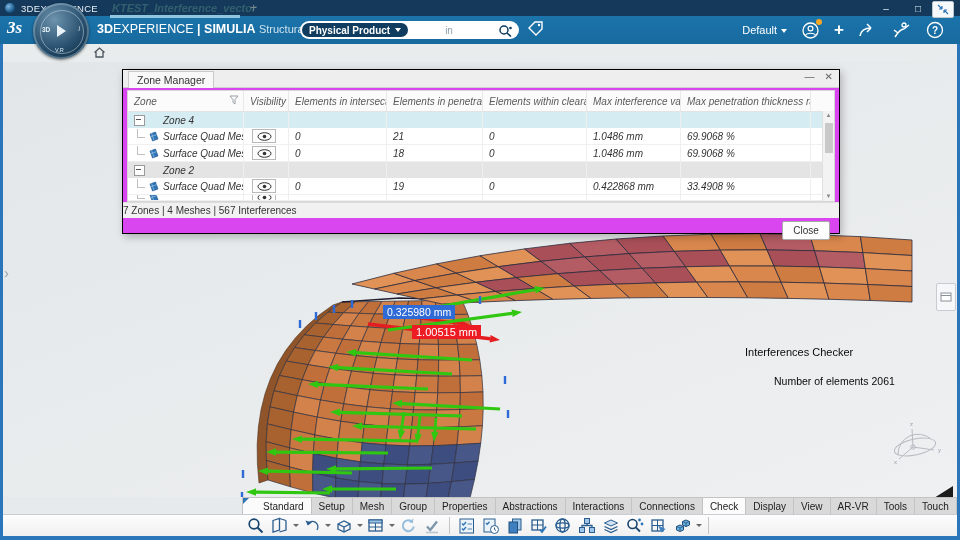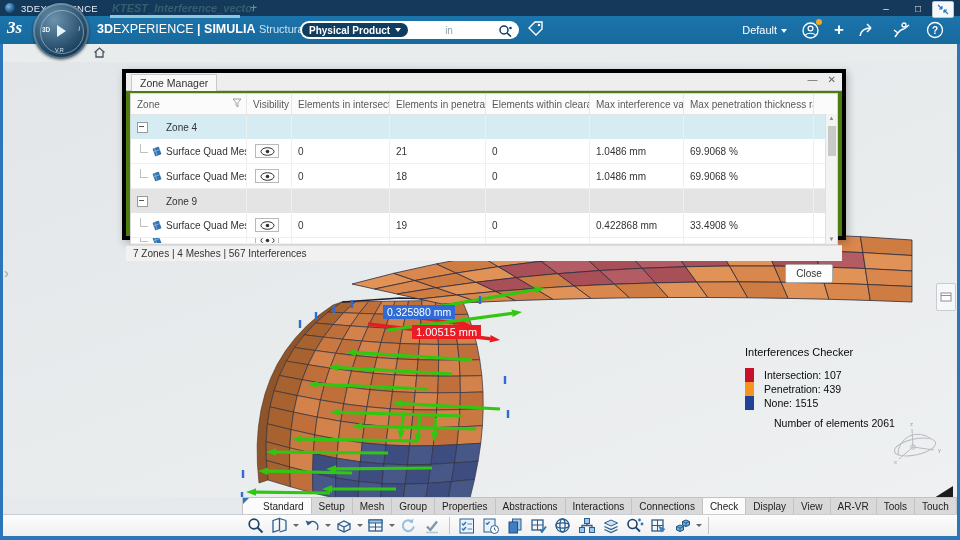--- a/index.html
+++ b/index.html
@@ -53,44 +53,44 @@
   #legend .ltitle{font-size:11px;margin-bottom:10px;}
   #legend .lrow{display:flex;}
   #legend .lbar{width:9px;display:flex;flex-direction:column;}
   #legend .lbar div{flex:1;}
   #legend .llabels{padding-left:10px;font-size:10.5px;line-height:14px;}
   #legend .lfooter{font-size:10.5px;margin-top:7px;margin-left:29px;}
   #edge-chevron{position:absolute;left:4px;top:202px;color:#9aa3aa;font-size:15px;}
   #side-btn{position:absolute;left:936px;top:221px;width:18px;height:26px;background:#f6f7f8;border:1px solid #c6ccd1;border-radius:2px;
             display:flex;align-items:center;justify-content:center;}
   
-  #zm{position:absolute;left:122px;top:69px;width:716px;height:163px;background:#4d7c0f;border:4px solid #000000;
+  #zm{position:absolute;left:122px;top:69px;width:716px;height:163px;background:#d946ef;border:1px solid #000000;
       box-shadow:2px 3px 8px rgba(0,0,0,.25);}
   #zm-titlebar{position:relative;height:17px;background:#eeeeee;border-bottom:1px solid #cfcfcf;}
   #zm-tab{position:absolute;left:5px;top:1px;height:16px;background:#f8f8f8;border:1px solid #c9c9c9;border-bottom:none;
           font-size:10.5px;color:#333;display:flex;align-items:center;padding:0 8px;}
   #zm-win{position:absolute;right:6px;top:1px;display:flex;gap:10px;color:#666;font-size:10px;}
   #zm-body{position:relative;margin:2px 4px 0 4px;background:#fff;border:1px solid #d6d6d6;}
-  #zm-grid{position:relative;}
-  .zm-row{display:grid;grid-template-columns:116px 45px 98px 96px 104px 94px 130px;height:24px;}
+  #zm-grid{position:relative;font-style:italic;}
+  .zm-row{display:grid;grid-template-columns:116px 45px 98px 96px 104px 94px 130px;height:16px;}
   .zm-hrow{height:20px;background:#fbfbfb;border-bottom:1px solid #e3e3e3;display:grid;grid-template-columns:116px 45px 98px 96px 104px 94px 130px;}
   .zm-hcell{font-size:10px;color:#5a5a5a;display:flex;align-items:center;justify-content:space-between;
             padding:0 4px 0 6px;border-right:1px solid #e8e8e8;overflow:hidden;white-space:nowrap;}
   .zm-cell{font-size:10px;color:#333;display:flex;align-items:center;padding:0 6px;border-right:1px solid #efefef;overflow:hidden;white-space:nowrap;}
   .zrow{background:#e4e4e4;}
   .zrow.selected{background:#d5ecf3;}
   .mrow{background:#fff;border-bottom:1px solid #f0f0f0;}
   .expander{width:9px;height:9px;border:1px solid #9a9a9a;background:#fff;position:relative;margin-right:8px;flex:none;}
   .expander:after{content:"";position:absolute;left:1px;top:3.5px;width:5px;height:1px;background:#555;}
   .elbow{width:7px;height:8px;border-left:1px solid #c0c0c0;border-bottom:1px solid #c0c0c0;margin:-6px 3px 0 3px;flex:none;}
   .eyebox{width:22px;height:12px;border:1px solid #b9b9b9;background:#fdfdfd;display:flex;align-items:center;justify-content:center;margin-left:2px;}
   #zm-scroll{position:absolute;right:0;top:20px;width:11px;bottom:0;background:#f3f3f3;border-left:1px solid #e0e0e0;}
   #zm-scroll .arr{position:absolute;left:0;width:11px;height:9px;color:#888;font-size:6px;text-align:center;line-height:9px;}
   #zm-thumb{position:absolute;left:1.5px;top:12px;width:8px;height:30px;background:#c9c9c9;}
-  #zm-status{height:15px;font-size:10px;color:#333;display:flex;align-items:center;padding-left:7px;border-top:1px solid #ddd;background:#f1f1f1;}
+  #zm-status{height:15px;font-size:10px;color:#333;display:flex;align-items:center;border-top:1px solid #ddd;background:#f1f1f1;}
   #zm-footer{height:24px;display:flex;justify-content:flex-end;align-items:center;padding-right:9px;}
   #zm-close{min-width:46px;height:17px;background:#fdfdfd;border:1px solid #ababab;border-radius:2px;font-size:10px;color:#333;
             display:flex;align-items:center;justify-content:center;padding:0 0;}
   
   #btabs{position:absolute;left:242px;top:497px;height:17px;display:flex;}
   .btab{position:relative;height:16px;background:#d9d9d9;border:1px solid #c3c3c3;border-left:none;font-size:10px;color:#222;
         display:flex;align-items:center;padding:0 7px;white-space:nowrap;}
   .btab:first-child{border-left:1px solid #c3c3c3;padding-left:20px;}
   .btab.active{background:#fbfbfb;border-bottom-color:#fbfbfb;}
   .btab .cornerflag{position:absolute;left:0;top:0;width:0;height:0;border-top:6px solid #2e75b6;border-right:6px solid transparent;}
@@ -421,25 +421,20 @@
     <div class="mlabel" id="lbl-blue">0.325980 mm</div>
     <div class="mlabel" id="lbl-red">1.00515 mm</div>
     <div id="legend">
       <div class="ltitle">Interferences Checker</div>
       <div class="lrow">
         <div class="lbar" id="legend-bar">
             <div style="background: rgb(200, 16, 46);"></div>
             <div style="background: rgb(247, 148, 30);"></div>
             <div style="background: rgb(32, 64, 154);"></div>
           </div>
-        <div class="llabels" id="legend-labels">
-            <div>Intersection: 107</div>
-            <div>Penetration: 439</div>
-            <div>None: 1515</div>
-          </div>
       </div>
       <div class="lfooter">Number of elements 2061</div>
     </div>
     <div id="edge-chevron">›</div>
     <div id="side-btn">
       <svg width="12" height="10" viewBox="0 0 12 10">
           <rect x="1" y="1" width="10" height="8" fill="#fff" stroke="#8a9299"></rect>
           <line x1="1" y1="3.5" x2="11" y2="3.5" stroke="#8a9299"></line>
         </svg>
     </div>
@@ -535,21 +530,21 @@
             </div>
             <div class="zm-cell">0</div>
             <div class="zm-cell">18</div>
             <div class="zm-cell">0</div>
             <div class="zm-cell">1.0486 mm</div>
             <div class="zm-cell">69.9068 %</div>
           </div>
           <div class="zm-row zrow">
             <div class="zm-cell">
               <span class="expander"></span>
-              <span style="padding-left: 10px;">Zone 9</span>
+              <span style="padding-left: 10px;">Zone 2</span>
             </div>
             <div class="zm-cell"></div>
             <div class="zm-cell"></div>
             <div class="zm-cell"></div>
             <div class="zm-cell"></div>
             <div class="zm-cell"></div>
             <div class="zm-cell"></div>
           </div>
           <div class="zm-row mrow">
             <div class="zm-cell">

